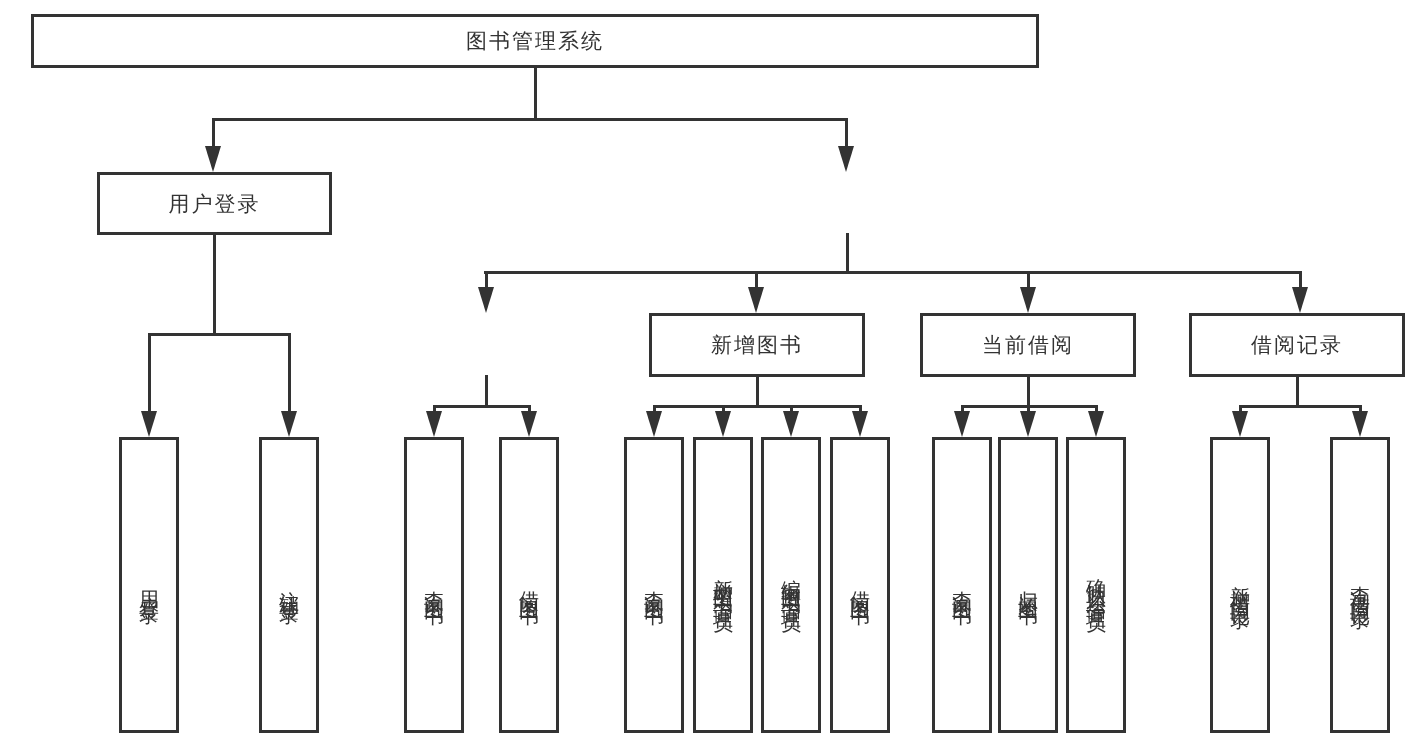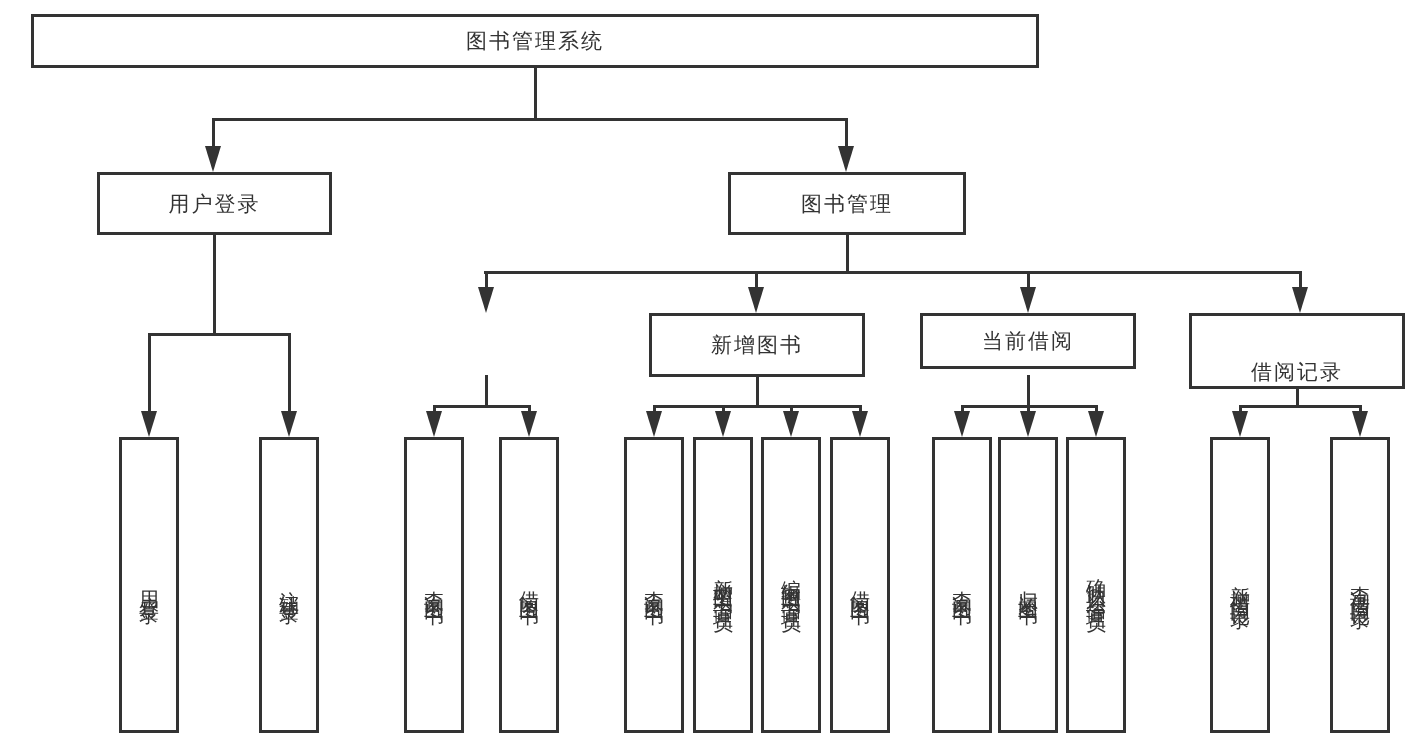--- a/index.html
+++ b/index.html
@@ -113,31 +113,28 @@
       <div class="arrow" style="left: 1336px; top: 411px;"></div>
     </div>
 
   <div class="node" style="left:15px;top:14px;width:1008px;height:54px;">
     <span class="label">图书管理系统</span>
   </div>
 
   <div class="node" style="left:81px;top:172px;width:235px;height:63px;">
     <span class="label">用户登录</span>
   </div>
-  <div class="node" style="left:712px;top:172px;width:238px;height:63px;">
-    <span class="label">图书管理</span>
-  </div>
 
   <div class="node" style="left:633px;top:313px;width:216px;height:64px;">
     <span class="label">新增图书</span>
   </div>
-  <div class="node" style="left:904px;top:313px;width:216px;height:56px;">
+  <div class="node" style="left:904px;top:313px;width:216px;height:64px;">
     <span class="label">当前借阅</span>
   </div>
-  <div class="node" style="left:1173px;top:313px;width:216px;height:76px;align-items:flex-end;">
+  <div class="node" style="left:1173px;top:313px;width:216px;height:64px;">
     <span class="label">借阅记录</span>
   </div>
 
   <div class="node vnode" style="left:103px;top:437px;width:60px;height:296px;">
     <span class="label">用户登录</span>
   </div>
   <div class="node vnode" style="left:243px;top:437px;width:60px;height:296px;">
     <span class="label">注销登录</span>
   </div>
 

